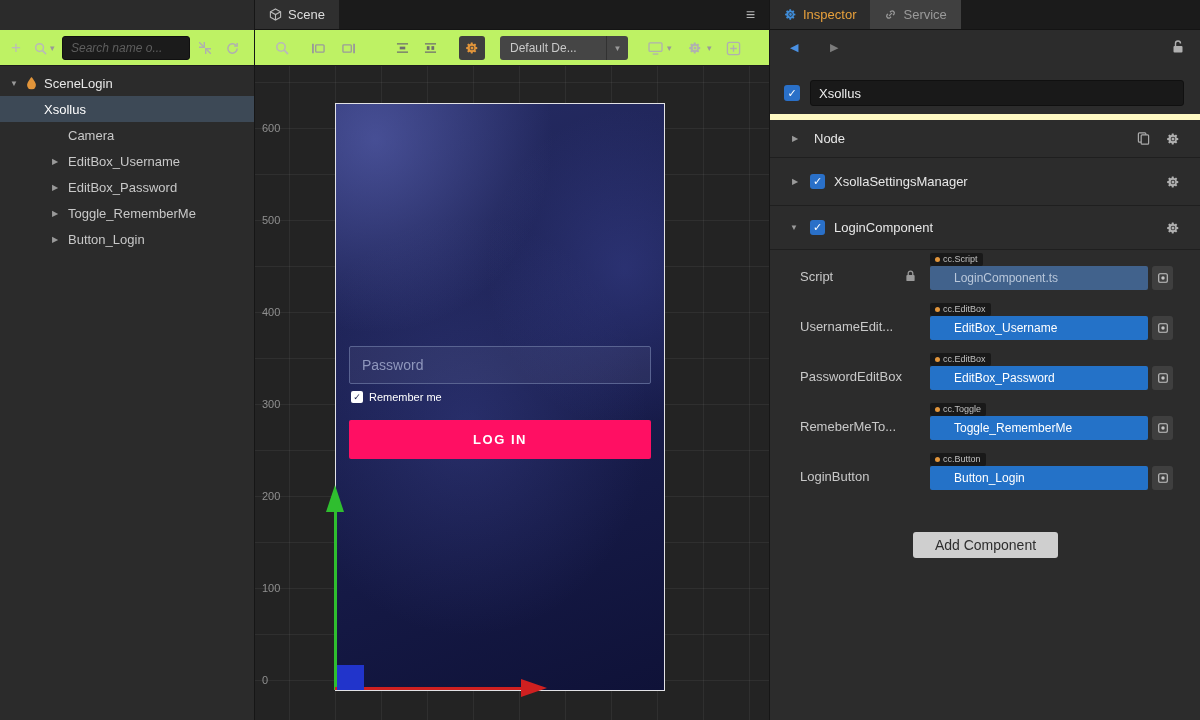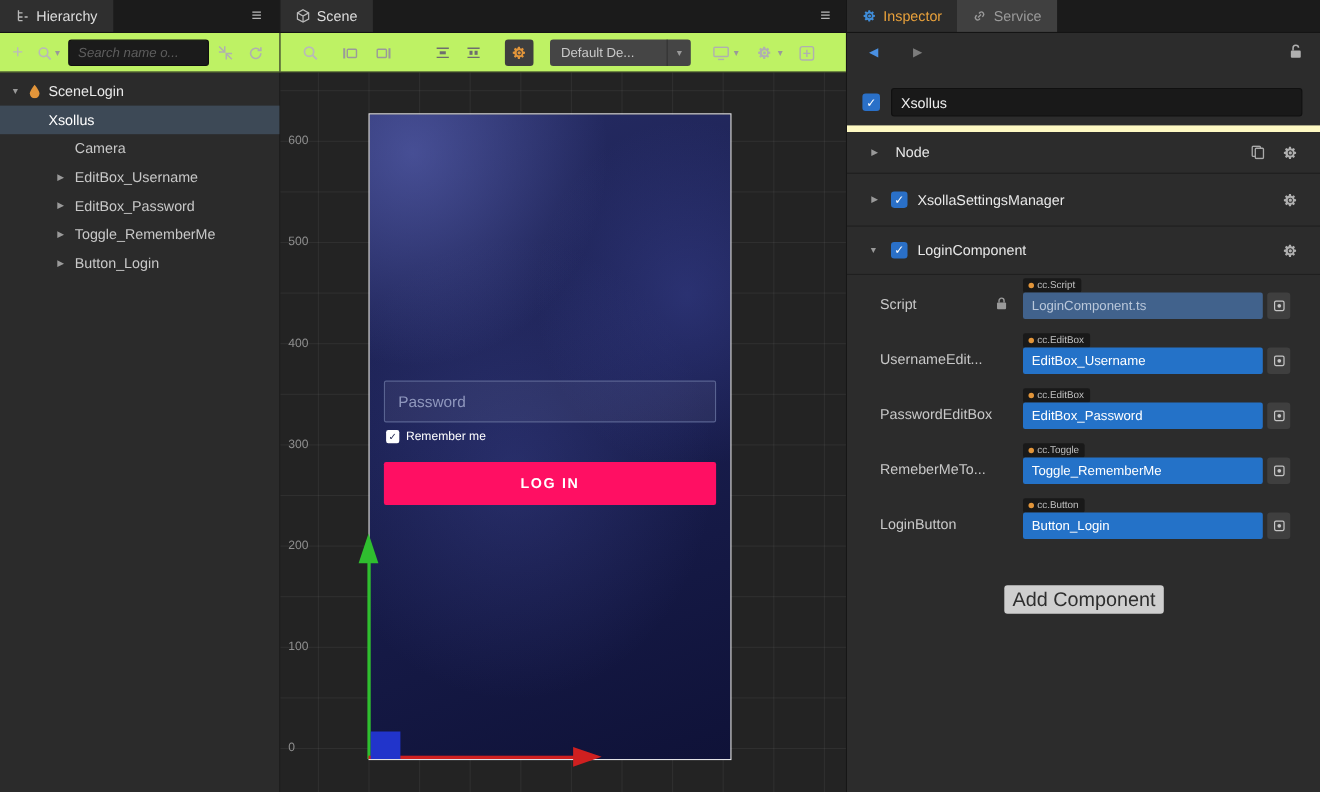--- a/index.html
+++ b/index.html
@@ -85,46 +85,34 @@
   .ck{width:16px;height:16px;background:#2a70c8;border-radius:3px;display:flex;align-items:center;justify-content:center;cursor:pointer}
   .ck::after{content:"✓";color:#fff;font-size:11px}
   .ck.sm{width:15px;height:15px}
   .namein{position:absolute;left:40px;right:16px;top:8px;height:26px;background:#191919;border:1px solid #101010;border-radius:3px;color:#eee;font-size:13px;padding:0 8px;outline:none}
   .secrow{position:absolute;left:0;right:0;display:flex;align-items:center;border-bottom:1px solid #1f1f1f}
   .secrow .slbl{color:#e8e8e8;font-size:13px}
   .prop{position:absolute;left:0;right:0;height:50px}
   .plabel{position:absolute;left:30px;top:19px;width:120px;color:#c8c8c8;font-size:13px;white-space:nowrap;overflow:hidden}
   .badge{position:absolute;left:160px;top:3px;display:inline-flex;align-items:center;gap:3px;background:#191919;color:#c0c0c0;font-size:9px;padding:1px 5px 2px;border-radius:2px}
   .badge .dot{width:5px;height:5px;border-radius:50%;background:#e2953a}
-  .pfield{position:absolute;left:160px;top:16px;width:218px;height:24px;background:#2472c8;border-radius:2px;color:#fff;font-size:12px;line-height:24px;padding:0 8px;white-space:nowrap;overflow:hidden;text-overflow:ellipsis;cursor:pointer}
+  .pfield{position:absolute;left:160px;top:16px;width:218px;height:24px;background:#2472c8;border-radius:2px;color:#fff;font-size:12px;line-height:24px;padding:0 24px;white-space:nowrap;overflow:hidden;text-overflow:ellipsis;cursor:pointer}
   .pfield.script{background:#41628c;color:#b9c7da}
   .pbtn{position:absolute;left:382px;top:16px;width:21px;height:24px;background:#3f3f3f;border-radius:3px;display:flex;align-items:center;justify-content:center;cursor:pointer}
   .plock{position:absolute;left:135px;top:20px}
-  .addcomp{position:absolute;left:143px;top:532px;width:145px;height:26px;background:#cfcfcf;color:#2e2e2e;border:none;border-radius:3px;font-size:18px;font-family:inherit;cursor:pointer}
+  .addcomp{position:absolute;left:143px;top:532px;width:145px;height:26px;background:#cfcfcf;color:#2e2e2e;border:none;border-radius:3px;font-size:14px;font-family:inherit;cursor:pointer}
   .rgear{position:absolute;display:flex;align-items:center;cursor:pointer}
   svg{display:block}
 </style>
 </head>
 <body>
 
 <div class="app">
 
   <section class="panel" id="hier">
-    <div class="tabbar">
-      <div class="tab">
-        <span>
-          <svg width="13" height="13" viewBox="0 0 14 14">
-              <path d="M3 1.5v10" stroke="#b9b9b9" stroke-width="1.3" fill="none"></path>
-              <path d="M3 4h4M3 8h4M3 11.5h4M9 8h3" stroke="#b9b9b9" stroke-width="1.3" fill="none"></path>
-            </svg>
-        </span>
-        <span class="tlabel">Hierarchy</span>
-      </div>
-      <i class="g g-menu hamb" style="right:16px"></i>
-    </div>
 
     <div class="toolbar">
       <i class="tb g g-plus" style="left:8px;width:16px"></i>
       <span class="tb" style="left:34px">
         <svg width="13" height="13" viewBox="0 0 14 14">
             <circle cx="6" cy="6" r="4.2" fill="none" stroke="#b9b9b9" stroke-width="1.6"></circle>
             <line x1="9.2" y1="9.2" x2="13" y2="13" stroke="#b9b9b9" stroke-width="1.8"></line>
           </svg>
       </span>
       <i class="tb g g-caret" style="left:50px"></i>

